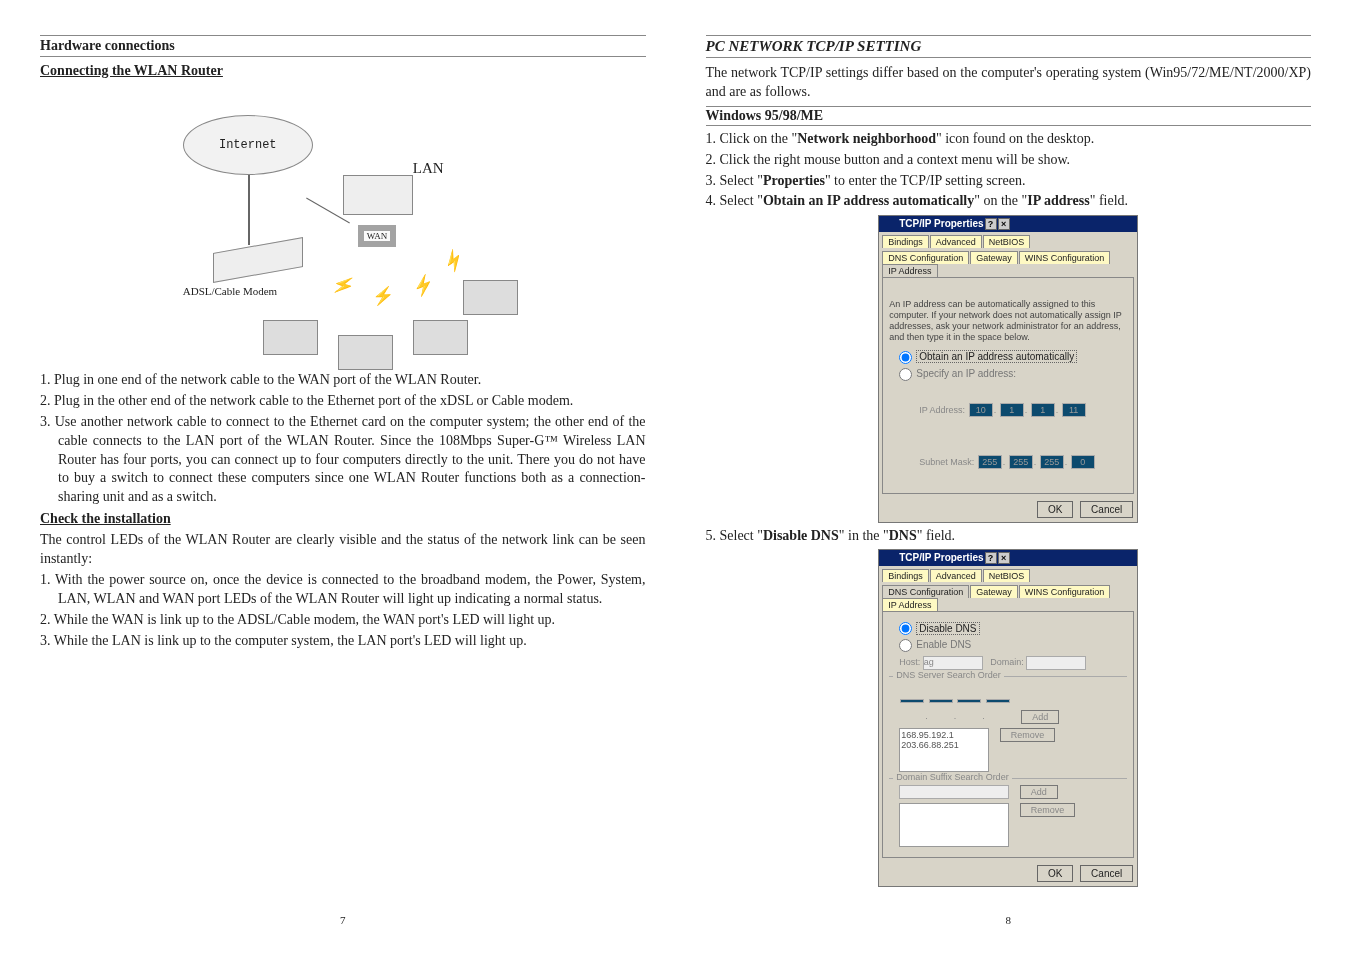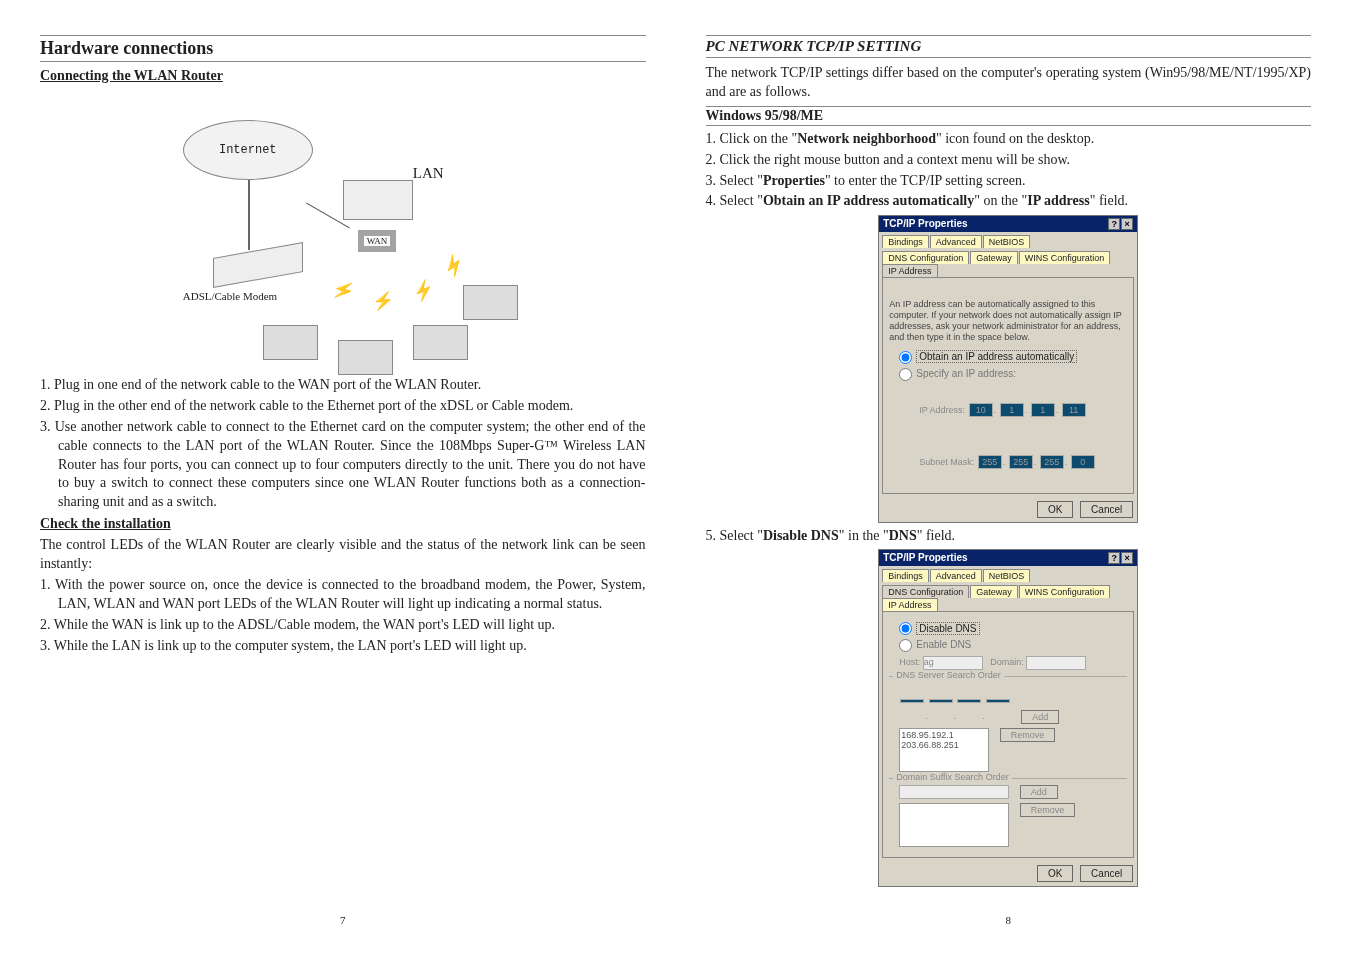--- a/index.html
+++ b/index.html
@@ -19,21 +19,21 @@
     position: relative;
   }
   .page-number {
     position: absolute;
     bottom: 8px;
     left: 50%;
     transform: translateX(-50%);
     font-size: 11px;
   }
   h2.section-title {
-    font-size: 18px;
+    font-size: 14px;
     font-weight: bold;
     border-top: 1px solid #888;
     border-bottom: 1px solid #888;
     padding: 2px 0;
     margin-bottom: 6px;
   }
   h2.section-title-italic {
     font-size: 15px;
     font-weight: bold;
     font-style: italic;
@@ -136,23 +136,23 @@
     width: 260px;
     margin: 4px auto;
     border: 1px solid #777;
     background: #d8d4c8;
     font-family: "MS Sans Serif", Tahoma, sans-serif;
     font-size: 10px;
   }
   .dialog-title {
     background: #0a246a;
     color: #fff;
-    padding: 2px 4px;
-    font-weight: bold;
-    display: flex; justify-content: space-between;
+    padding: 2px 20px;
+    font-weight: bold;
+    display: flex; 
   }
   .dialog-title .ctrls span {
     display:inline-block; width:12px; height:12px;
     background:#ccc; border:1px solid #666; margin-left:1px;
     font-size:9px; line-height:10px; text-align:center; color:#000;
   }
   .dialog-tabs { display:flex; flex-wrap: wrap; padding: 3px 3px 0 3px; }
   .dialog-tab {
     border: 1px solid #888;
     border-bottom: none;
@@ -232,21 +232,21 @@
     <li>1. With the power source on, once the device is connected to the broadband modem, the Power, System, LAN, WLAN and WAN port LEDs of the WLAN Router will light up indicating a normal status.</li>
     <li>2. While the WAN is link up to the ADSL/Cable modem, the WAN port's LED will light up.</li>
     <li>3. While the LAN is link up to the computer system, the LAN port's LED will light up.</li>
   </ol>
 
   <div class="page-number">7</div>
 </div>
 
 <div class="page">
   <h2 class="section-title-italic">PC NETWORK TCP/IP SETTING</h2>
-  <p>The network TCP/IP settings differ based on the computer's operating system (Win95/98/ME/NT/1995/XP) and are as follows.</p>
+  <p>The network TCP/IP settings differ based on the computer's operating system (Win95/72/ME/NT/2000/XP) and are as follows.</p>
 
   <h3 class="sub-title-noline">Windows 95/98/ME</h3>
 
   <ol>
     <li><span>1. Click on the "</span><b>Network neighborhood</b><span>" icon found on the desktop.</span></li>
     <li><span>2. Click the right mouse button and a context menu will be show.</span></li>
     <li><span>3. Select "</span><b>Properties</b><span>" to enter the TCP/IP setting screen.</span></li>
     <li><span>4. Select "</span><b>Obtain an IP address automatically</b><span>" on the "</span><b>IP address</b><span>" field.</span></li>
   </ol>
 

